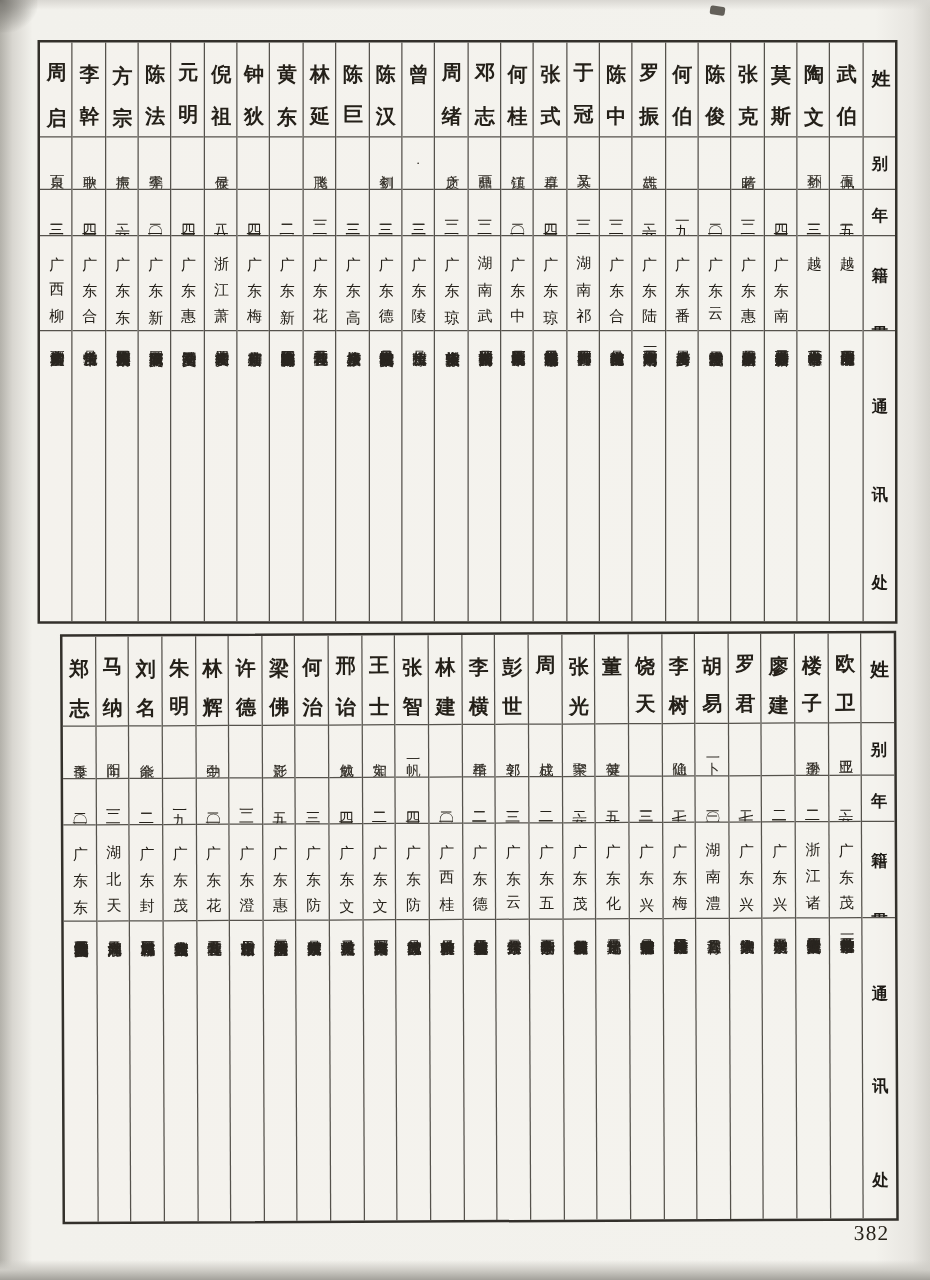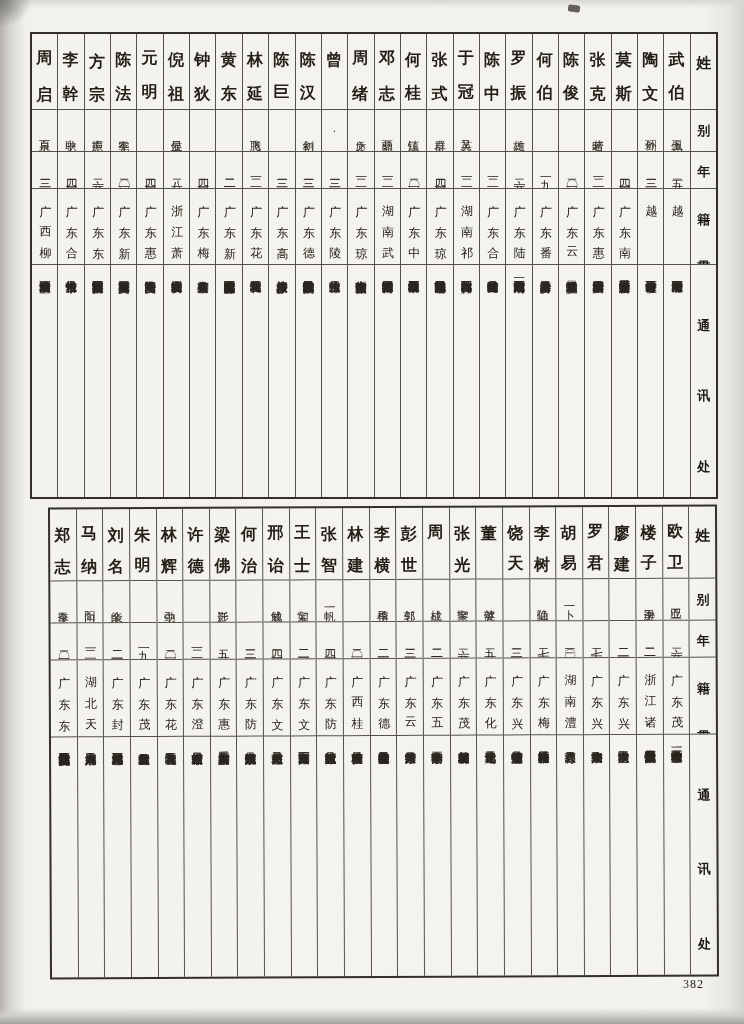--- a/index.html
+++ b/index.html
@@ -80,21 +80,21 @@
   }
   
   .col.hdr .vt { font-weight:bold; color:#1d1a15; }
   .col.hdr .c-name .vt  { font-size:15px; padding:9px 0; }
   .col.hdr .c-alias .vt { font-size:13px; line-height:14px; text-align:justify; text-align-last:justify; padding:4px 0; font-weight:bold; }
   .col.hdr .c-age .vt   { font-size:13px; line-height:14px; text-align:justify; text-align-last:justify; padding:3px 0; font-weight:bold; }
   .col.hdr .c-origin .vt{ font-size:13px; line-height:14px; padding:14px 0; font-weight:bold; }
   .col.hdr .c-addr .vt  { font-size:13px; line-height:14px; text-align:justify; text-align-last:justify; padding:42px 0 48px 0; font-weight:bold; }
   .pageno {
     position:absolute; left:683px; top:977px;
-    font-size:12px; color:#262118; letter-spacing:1px;
+    font-size:17px; color:#262118; letter-spacing:1px;
     font-family:"Liberation Serif","DejaVu Serif",serif;
   }
 </style>
 </head>
 <body>
 
 <div class="paper">
   <div class="edge-top"></div>
   <div class="corner-tl"></div>
   <div class="artifact"></div>

